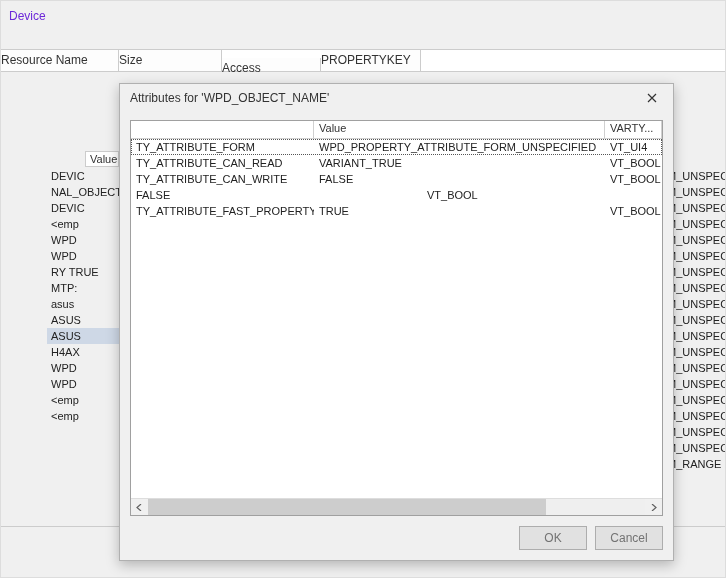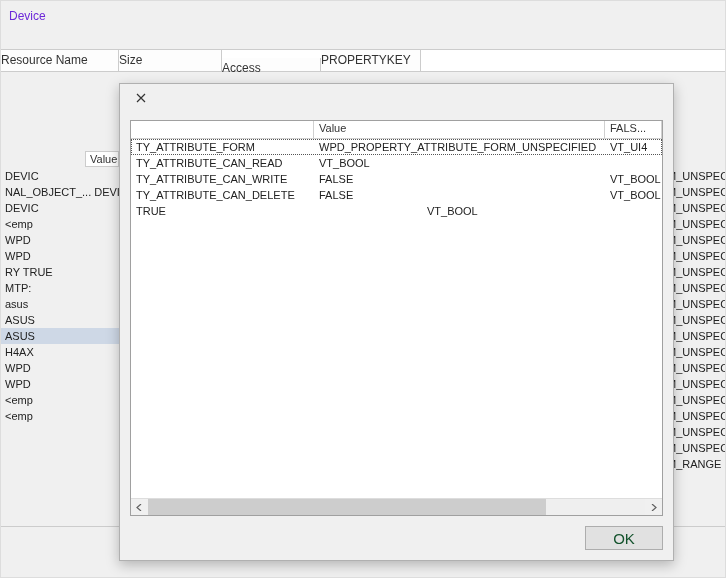--- a/index.html
+++ b/index.html
@@ -8,21 +8,21 @@
     font-size: 12px; overflow: hidden; position: relative; border: 1px solid #ddd;
   }
   
   .bg-window { position: absolute; left: 0; top: 0; right: 0; bottom: 0; }
   .bg-title { position: absolute; left: 8px; top: 8px; color: #6d28d9; font-size: 12px; }
   .bg-header { position: absolute; left: 0; top: 48px; right: 0; height: 23px; display: flex; background: #fff; border-top: 1px solid #ccc; border-bottom: 1px solid #ccc; }
   .bg-header-cell { border-right: 1px solid #ccc; padding: 3px 0; background: #fdfdfd; }
   .bg-value-col { position: absolute; left: 84px; top: 150px; display: flex; }
   .bg-value-header { width: 34px; border: 1px solid #ccc; background: #fff; padding: 1px 4px; font-size: 11px; }
   .bg-left-list { position: absolute; left: 0; top: 167px; width: 118px; }
-  .bg-left-list .row { height: 16px; padding: 0 4px; display: flex; align-items: center; white-space: nowrap; overflow: hidden; font-size: 11px; color: #222; }
+  .bg-left-list .row { height: 16px; padding: 0 4px; display: flex; align-items: center; white-space: nowrap; overflow: hidden; font-size: 11px; color: #222; margin-left: 46px; }
   .bg-right-list { position: absolute; right: 0; top: 167px; width: 62px; }
   .bg-right-list .row { height: 16px; padding: 0 4px; display: flex; align-items: center; white-space: nowrap; overflow: hidden; font-size: 11px; color: #222; }
   .row.sel { background: #ced8e6; }
   .bg-bottom-line { position: absolute; left: 0; right: 0; top: 525px; height: 1px; background: #ccc; }
 
   
   .dialog {
     position: absolute; left: 118px; top: 82px; width: 555px; height: 478px;
     background: #f0f0f0; border: 1px solid #b0b0b0; box-shadow: 0 4px 12px rgba(0,0,0,0.25);
     display: flex; flex-direction: column;
@@ -39,21 +39,21 @@
   .lv-row.sel { outline: 1px dotted #555; outline-offset: -1px; }
   .lv-cell { padding: 0 5px; overflow: hidden; white-space: nowrap; }
   .c0 { width: 183px; }
   .c1 { width: 291px; }
   .c2 { width: 57px; }
   .lv-hscroll { height: 17px; background: #f0f0f0; border-top: 1px solid #ddd; display: flex; align-items: stretch; }
   .sb-arrow { width: 17px; display: flex; align-items: center; justify-content: center; background: #f0f0f0; color: #606060; }
   .sb-track { flex: 1; background: #efefef; position: relative; }
   .sb-thumb { position: absolute; left: 0; top: 0; bottom: 0; width: 80%; background: #cdcdcd; }
   .dlg-buttons { display: flex; justify-content: flex-end; gap: 8px; padding-top: 10px; }
-  .dlg-btn { width: 78px; height: 24px; border: 1px solid #adadad; background: #e1e1e1; font-size: 15px; color: #14532d; cursor: pointer; }
+  .dlg-btn { width: 68px; height: 24px; border: 1px solid #adadad; background: #e1e1e1; font-size: 12px; color: #737373; cursor: pointer; }
 
   svg { display: block; }
 </style>
 </head>
 <body>
 
 <div class="bg-window">
   <div class="bg-title">Device</div>
   <div class="bg-header" id="bg-header">
       <div class="bg-header-cell" style="width: 118px;">Resource Name</div>
@@ -101,54 +101,56 @@
       <div class="row">M_UNSPEC</div>
       <div class="row">M_UNSPEC</div>
       <div class="row">M_UNSPEC</div>
       <div class="row">M_RANGE</div>
     </div>
   <div class="bg-bottom-line"></div>
 </div>
 
 <div class="dialog">
   <div class="dlg-titlebar">
+    <div class="dlg-title">Attributes for 'WPD_OBJECT_NAME'</div>
     <div class="dlg-close">
       <svg width="10" height="10" viewBox="0 0 10 10">
           <path d="M1 1 L9 9 M9 1 L1 9" stroke="#333" stroke-width="1.2" fill="none"></path>
         </svg>
     </div>
   </div>
   <div class="dlg-body">
     <div class="listview">
       <div class="lv-header" id="lv-header">
           <div class="lv-header-cell c0"></div>
           <div class="lv-header-cell c1">Value</div>
-          <div class="lv-header-cell c2">FALS...</div>
+          <div class="lv-header-cell c2">VARTY...</div>
         </div>
       <div class="lv-rows" id="lv-rows">
           <div class="lv-row sel">
             <div class="lv-cell c0">TY_ATTRIBUTE_FORM</div>
             <div class="lv-cell c1">WPD_PROPERTY_ATTRIBUTE_FORM_UNSPECIFIED</div>
             <div class="lv-cell c2">VT_UI4</div>
           </div>
           <div class="lv-row">
             <div class="lv-cell c0">TY_ATTRIBUTE_CAN_READ</div>
+            <div class="lv-cell c1">VARIANT_TRUE</div>
             <div class="lv-cell c2">VT_BOOL</div>
           </div>
           <div class="lv-row">
             <div class="lv-cell c0">TY_ATTRIBUTE_CAN_WRITE</div>
             <div class="lv-cell c1">FALSE</div>
             <div class="lv-cell c2">VT_BOOL</div>
           </div>
           <div class="lv-row">
-            <div class="lv-cell c0">TY_ATTRIBUTE_CAN_DELETE</div>
             <div class="lv-cell c1">FALSE</div>
             <div class="lv-cell c2">VT_BOOL</div>
           </div>
           <div class="lv-row">
+            <div class="lv-cell c0">TY_ATTRIBUTE_FAST_PROPERTY</div>
             <div class="lv-cell c1">TRUE</div>
             <div class="lv-cell c2">VT_BOOL</div>
           </div>
         </div>
       <div class="lv-hscroll">
         <div class="sb-arrow">
           <svg width="7" height="7" viewBox="0 0 7 7">
               <path d="M5 0 L1 3.5 L5 7" stroke="#606060" stroke-width="1.2" fill="none"></path>
             </svg>
         </div>
@@ -157,15 +159,16 @@
         </div>
         <div class="sb-arrow">
           <svg width="7" height="7" viewBox="0 0 7 7">
               <path d="M2 0 L6 3.5 L2 7" stroke="#606060" stroke-width="1.2" fill="none"></path>
             </svg>
         </div>
       </div>
     </div>
     <div class="dlg-buttons">
       <button class="dlg-btn">OK</button>
+      <button class="dlg-btn">Cancel</button>
     </div>
   </div>
 </div>
 
 </body></html>

